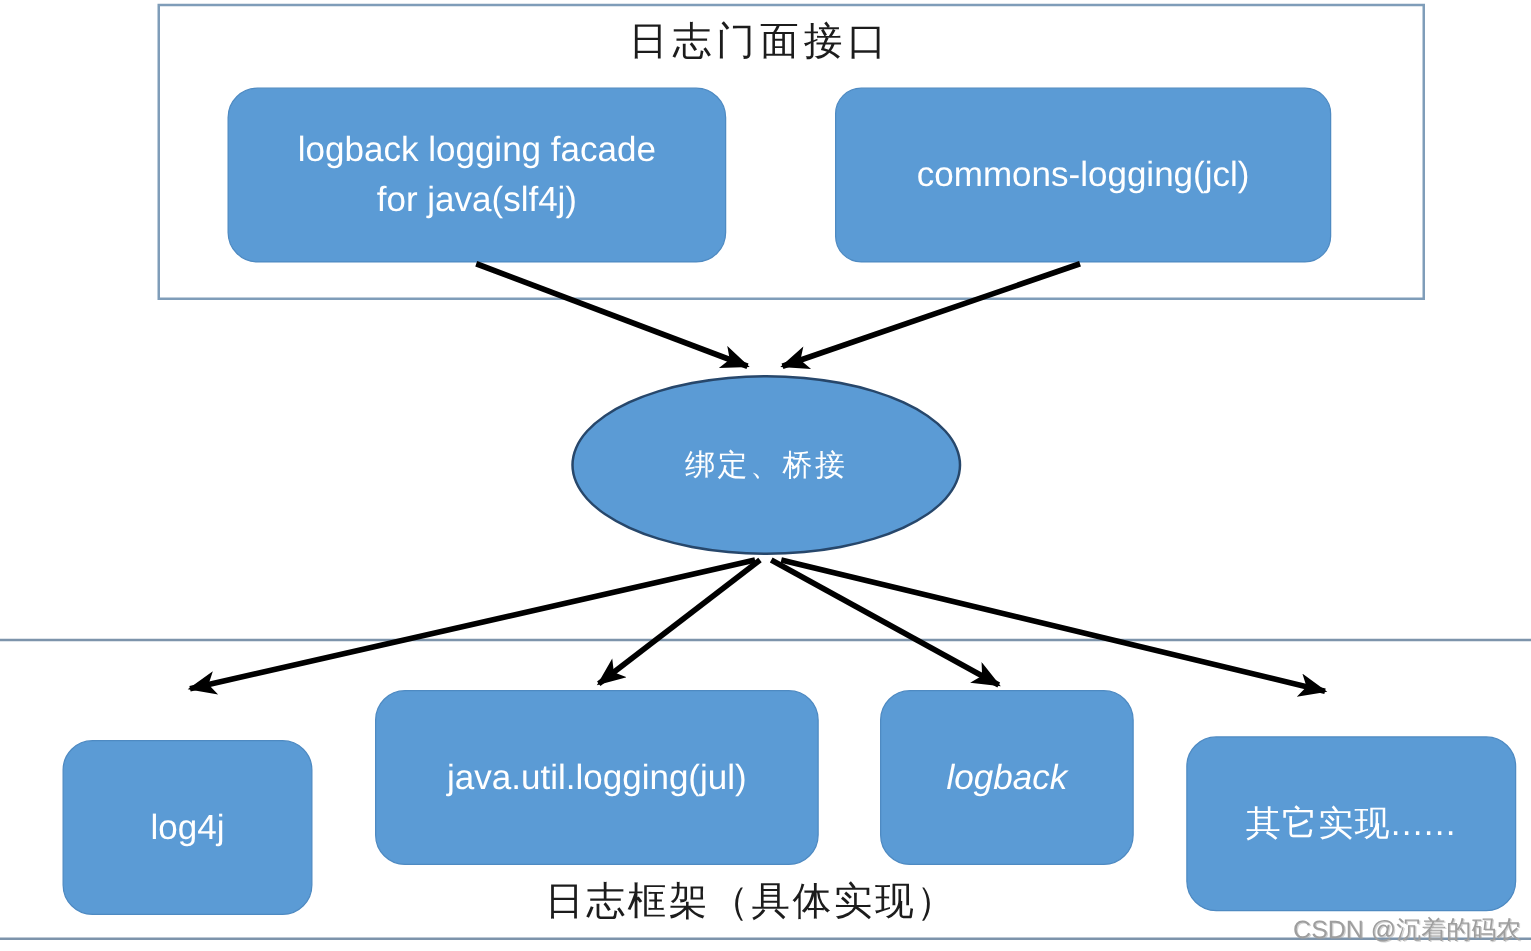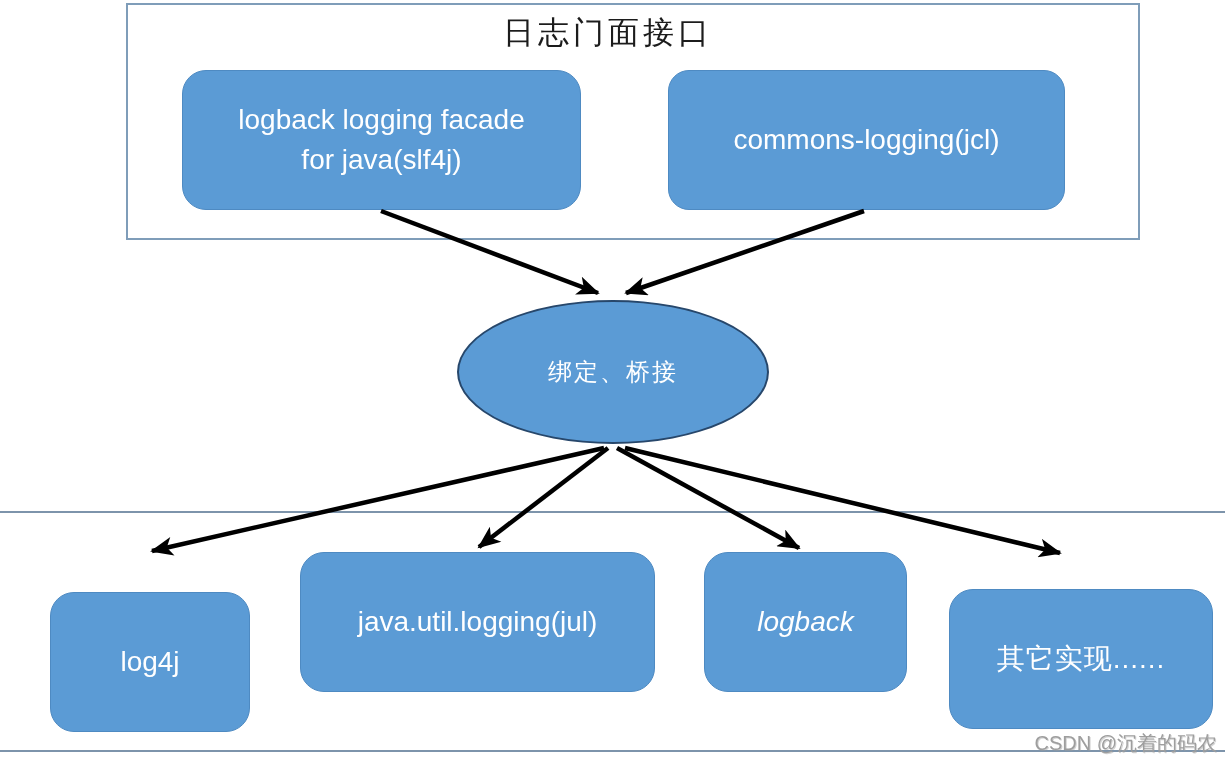--- a/index.html
+++ b/index.html
@@ -152,20 +152,21 @@
   <div class="node node-jul">
     <span>java.util.logging(jul)</span>
   </div>
   <div class="node node-logback">
     <span>logback</span>
   </div>
   <div class="node node-other">
     <span>其它实现......</span>
   </div>
 
+  <div class="bottom-caption">日志框架（具体实现）</div>
 
   <div class="watermark">CSDN @沉着的码农</div>
 
   <svg class="arrows-layer" viewBox="0 0 1225 761" xmlns="http://www.w3.org/2000/svg">
     <defs>
       <marker id="ah" viewBox="0 0 12 10" refX="11" refY="5" markerWidth="24" markerHeight="19" markerUnits="userSpaceOnUse" orient="auto">
         <path d="M0,0 L12,5 L0,10 L3,5 Z" fill="#000000"></path>
       </marker>
     </defs>
     <line class="arrow-line" x1="381" y1="211" x2="598" y2="293" marker-end="url(#ah)"></line>

